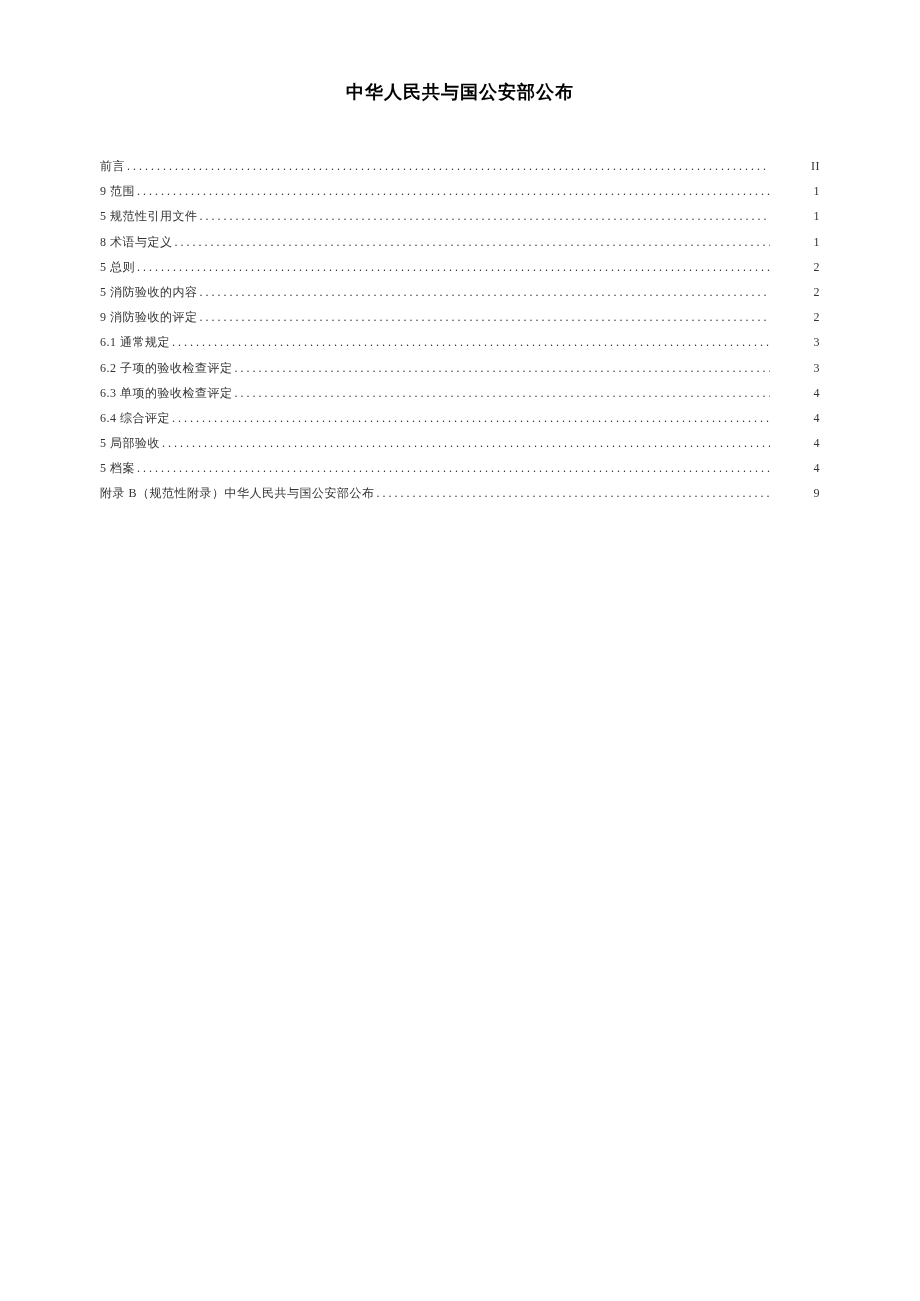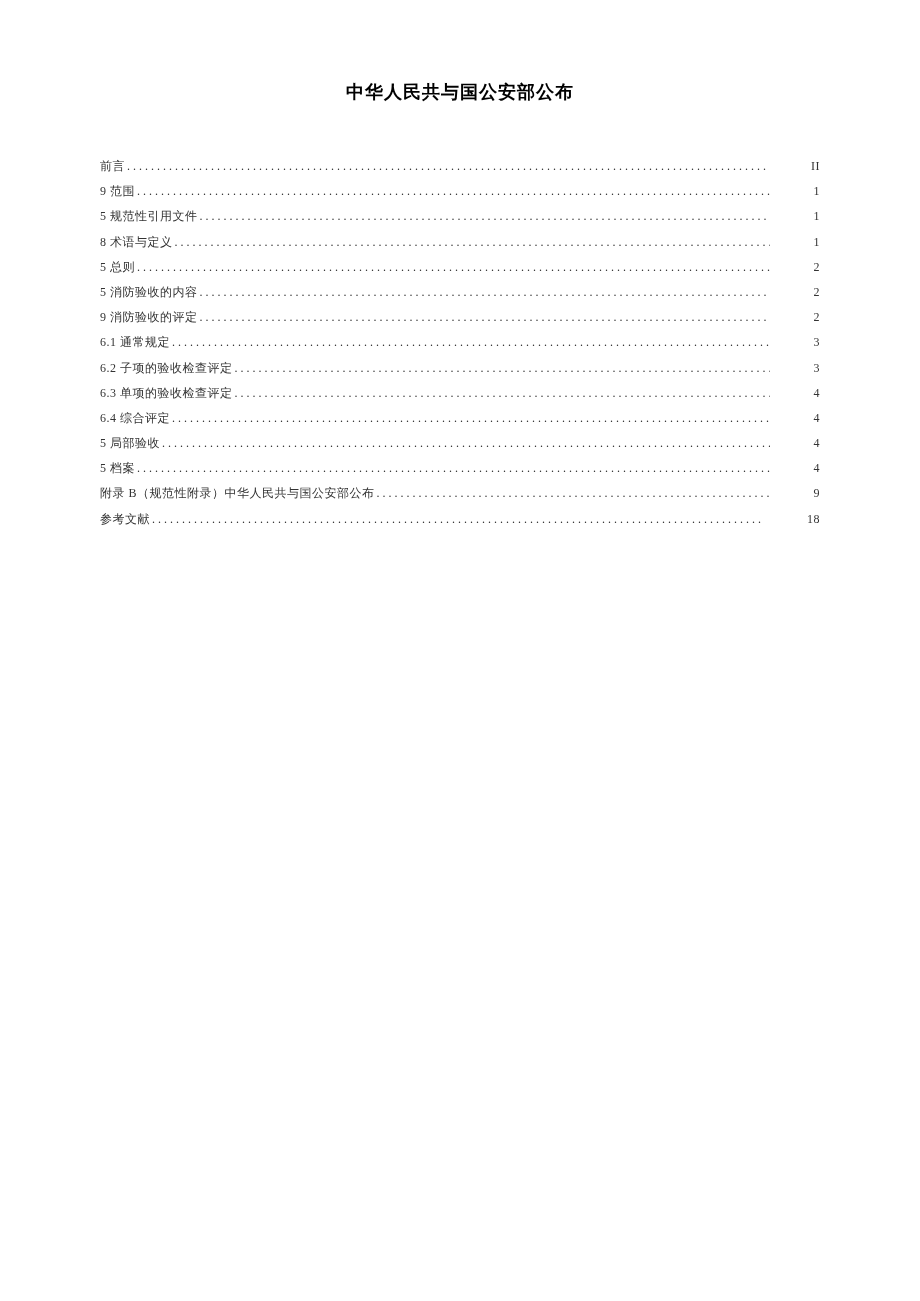--- a/index.html
+++ b/index.html
@@ -122,18 +122,13 @@
   <div class="toc-entry">
     <span class="toc-label">5 档案</span>
     <span class="toc-dots"></span>
     <span class="toc-page">4</span>
   </div>
   <div class="toc-entry">
     <span class="toc-label">附录 B（规范性附录）中华人民共与国公安部公布</span>
     <span class="toc-dots"></span>
     <span class="toc-page">9</span>
   </div>
-  <div class="toc-entry">
-    <span class="toc-label">参考文献</span>
-    <span class="toc-dots"></span>
-    <span class="toc-page">18</span>
-  </div>
 </div>
 
 </body></html>

